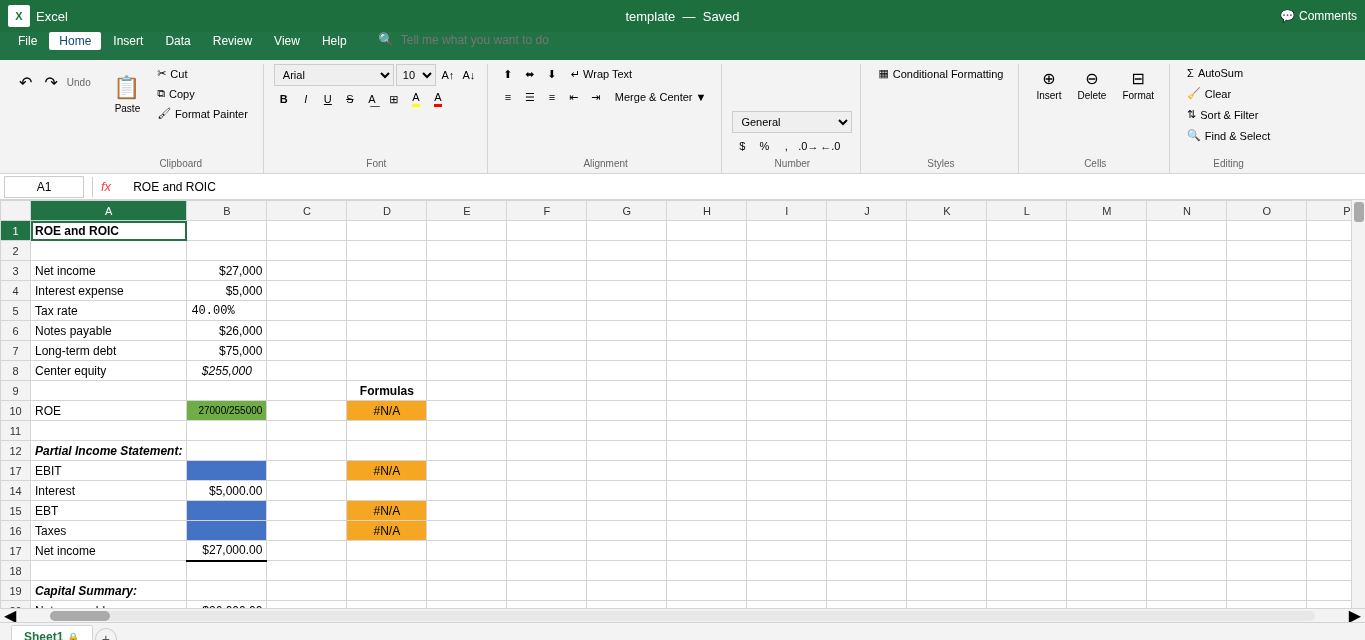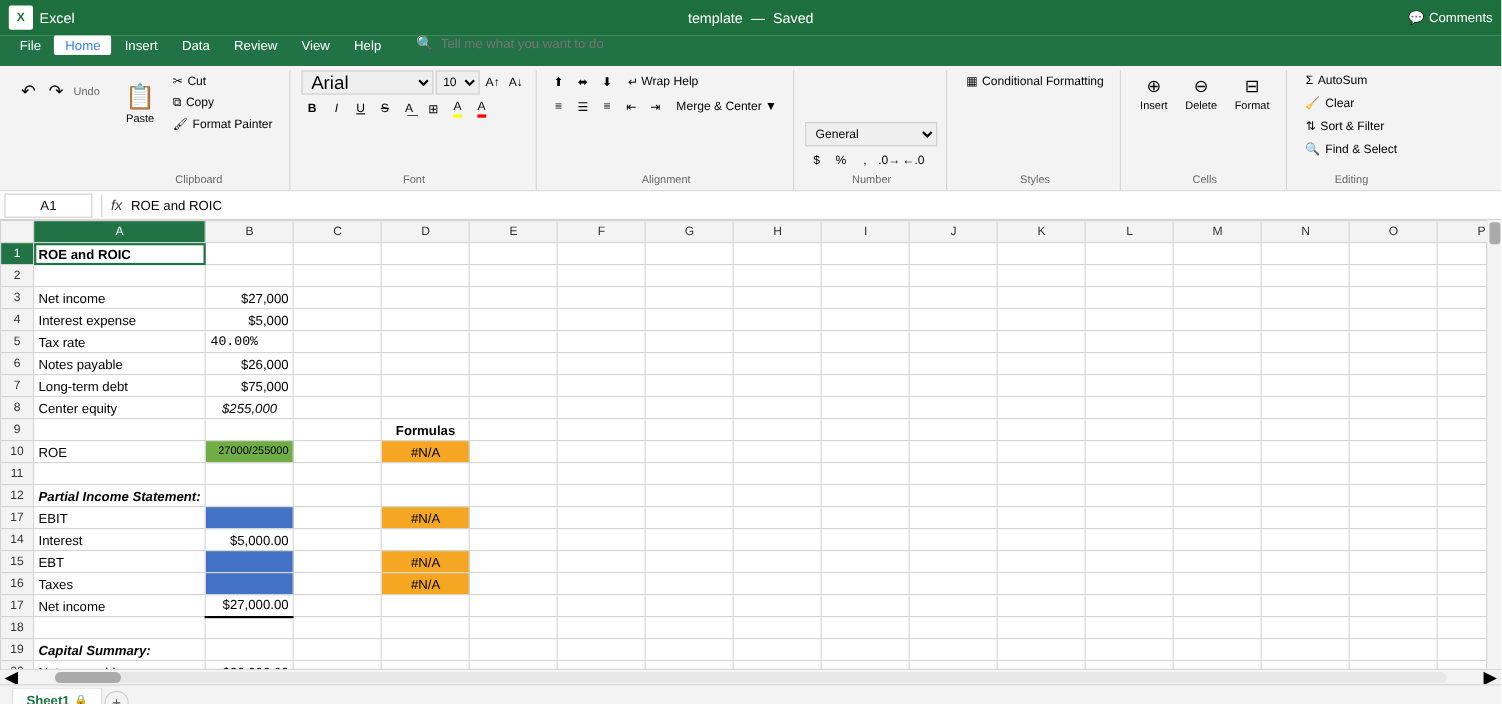--- a/index.html
+++ b/index.html
@@ -58,21 +58,21 @@
       gap: 2px;
     }
     .menu-item {
       color: white;
       padding: 2px 10px;
       cursor: pointer;
       border-radius: 2px;
       font-size: 12px;
     }
     .menu-item:hover, .menu-item.active { background: #1a5c38; }
-    .menu-item.active { background: #fff; color: #3b82f6; }
+    .menu-item.active { background: #fff; color: #0c4a6e; }
 
     
     .ribbon {
       background: #f3f3f3;
       border-bottom: 1px solid #d4d4d4;
       padding: 4px 8px 0;
       display: flex;
       gap: 2px;
       align-items: stretch;
       min-height: 90px;
@@ -136,21 +136,21 @@
     
     .font-controls {
       display: flex;
       flex-direction: column;
       gap: 3px;
     }
     .font-row { display: flex; align-items: center; gap: 2px; }
     .font-select {
       width: 120px;
       height: 22px;
-      font-size: 17px;
+      font-size: 11px;
       border: 1px solid #ccc;
       padding: 0 4px;
     }
     .font-size-select {
       width: 40px;
       height: 22px;
       font-size: 11px;
       border: 1px solid #ccc;
       padding: 0 2px;
     }
@@ -203,23 +203,23 @@
       text-align: center;
     }
     .formula-divider {
       width: 1px;
       height: 20px;
       background: #ccc;
       margin: 0 4px;
     }
     .fx-label {
       font-style: italic;
-      color: #404040;
+      color: #ef4444;
       font-size: 13px;
-      margin-right: 4px;
+      margin-right: 18px;
     }
     .formula-input {
       flex: 1;
       border: none;
       outline: none;
       font-size: 12px;
     }
 
     
     .spreadsheet-container {
@@ -489,21 +489,21 @@
 
   <div class="ribbon-group">
     <div class="ribbon-group-content">
       <div class="align-group">
         <div class="align-row">
           <button class="small-icon-btn">⬆</button>
           <button class="small-icon-btn">⬌</button>
           <button class="small-icon-btn">⬇</button>
           <button class="wrap-text-btn">
             <span>↵</span>
-            <span>Wrap Help</span>
+            <span>Wrap Text</span>
           </button>
         </div>
         <div class="align-row">
           <button class="small-icon-btn">≡</button>
           <button class="small-icon-btn">☰</button>
           <button class="small-icon-btn">≡</button>
           <button class="small-icon-btn">⇤</button>
           <button class="small-icon-btn">⇥</button>
           <button class="merge-btn">
             <span>Merge &amp; Center</span>

